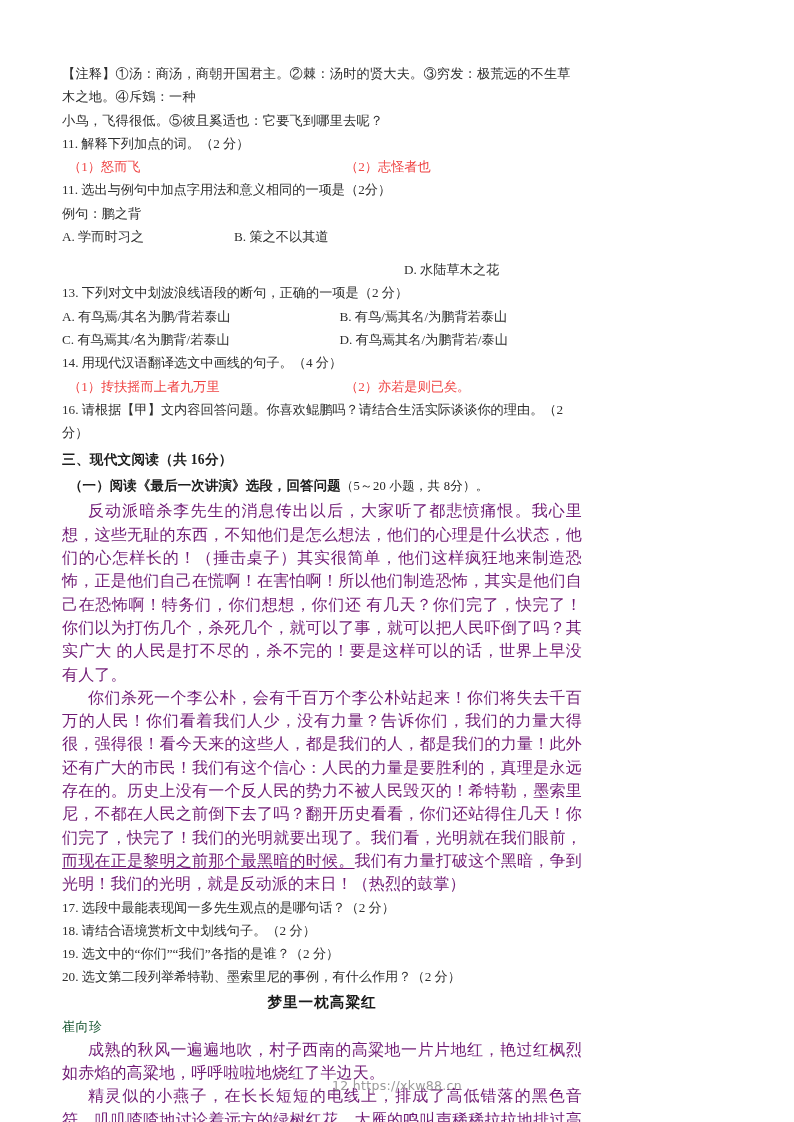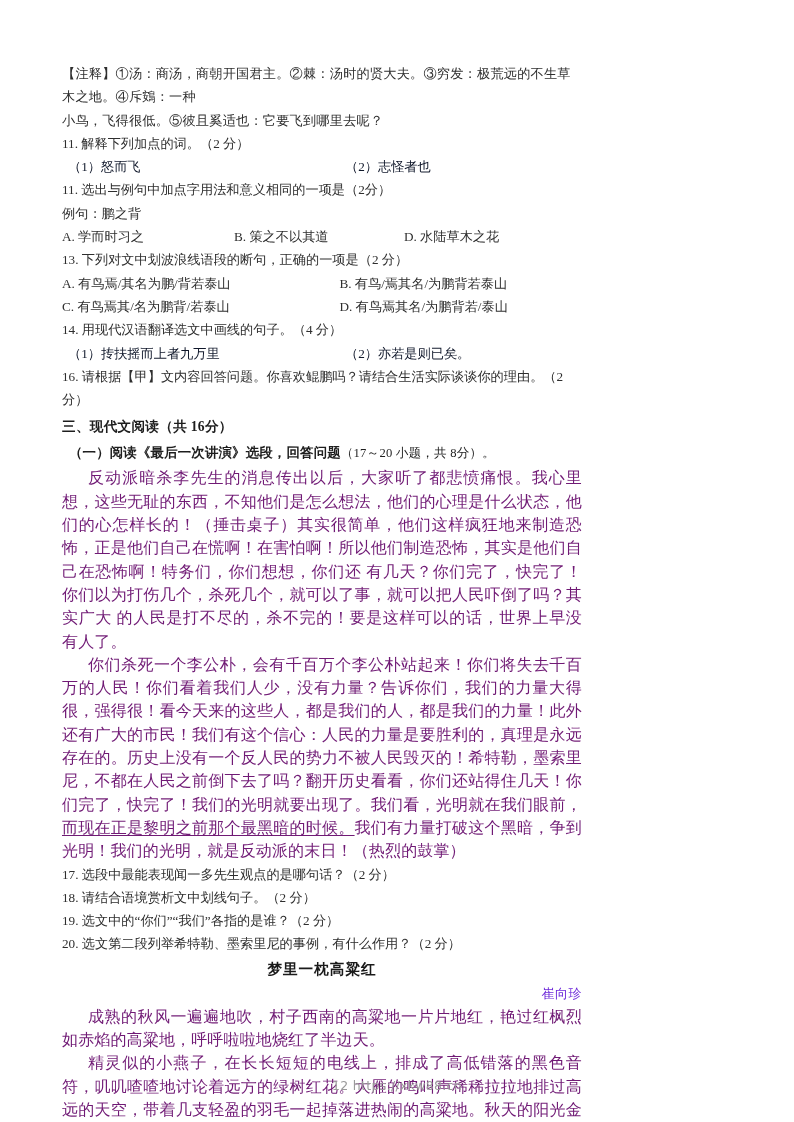--- a/index.html
+++ b/index.html
@@ -43,34 +43,34 @@
   .indent2 { text-indent: 26px; }
   .qline {
     font-size: 13.2px;
     line-height: 23.3px;
     color: #2e2e2e;
     white-space: pre-wrap;
   }
   .subitem {
     font-size: 13.2px;
     line-height: 23.3px;
-    color: #0f172a;
+    color: #ef4444;
     padding-left: 6px;
   }
   .opts4 {
     display: flex;
     font-size: 13.2px;
     line-height: 23.3px;
     color: #2e2e2e;
   }
   .opts4 > span { display: block; }
   .opt-a { width: 172px; }
   .opt-b { width: 170px; }
   .opt-c { width: 170px; }
-  .opt-d { width: 160px; }
+  .opt-d { width: 160px; margin-top: 33px; }
   .opts2 {
     display: flex;
     font-size: 13.2px;
     line-height: 23.3px;
     color: #2e2e2e;
   }
   .opts2 > span { display: block; }
   .col-left { width: 343px; }
   .col-right { width: 300px; }
   .sec-head {
@@ -92,24 +92,24 @@
   .sub-head .plain { font-weight: normal; font-size: 12.6px; }
   .passage-title {
     text-align: center;
     font-weight: bold;
     font-size: 14.6px;
     line-height: 26px;
     color: #1a1a1a;
     letter-spacing: 1px;
   }
   .passage-author {
-    text-align: right;
+    text-align: left;
     font-size: 13px;
     line-height: 23px;
-    color: #6d28d9;
+    color: #14532d;
     letter-spacing: 0.5px;
   }
   .u { text-decoration: underline; text-underline-offset: 2px; }
   .footer {
     position: absolute;
     left: 0;
     top: 1078px;
     width: 794px;
     text-align: center;
     font-family: "DejaVu Sans", "Liberation Sans", sans-serif;
@@ -154,21 +154,21 @@
   <div class="opts2">
     <span class="col-left subitem">（1）抟扶摇而上者九万里</span>
     <span class="col-right subitem">（2）亦若是则已矣。</span>
   </div>
 
   <div class="qline">16. 请根据【甲】文内容回答问题。你喜欢鲲鹏吗？请结合生活实际谈谈你的理由。（2 分）</div>
 
   <div class="sec-head">三、现代文阅读（共 16分）</div>
 
   <div class="sub-head">
-    <b>（一）阅读《最后一次讲演》选段，回答问题</b><span class="plain">（17～20 小题，共 8分）。</span>
+    <b>（一）阅读《最后一次讲演》选段，回答问题</b><span class="plain">（5～20 小题，共 8分）。</span>
   </div>
 
   <p class="para indent2">反动派暗杀李先生的消息传出以后，大家听了都悲愤痛恨。我心里想，这些无耻的东西，不知他们是怎么想法，他们的心理是什么状态，他们的心怎样长的！（捶击桌子）其实很简单，他们这样疯狂地来制造恐怖，正是他们自己在慌啊！在害怕啊！所以他们制造恐怖，其实是他们自己在恐怖啊！特务们，你们想想，你们还 有几天？你们完了，快完了！你们以为打伤几个，杀死几个，就可以了事，就可以把人民吓倒了吗？其实广大 的人民是打不尽的，杀不完的！要是这样可以的话，世界上早没有人了。</p>
 
   <p class="para indent2"><span>你们杀死一个李公朴，会有千百万个李公朴站起来！你们将失去千百万的人民！你们看着我们人少，没有力量？告诉你们，我们的力量大得很，强得很！看今天来的这些人，都是我们的人，都是我们的力量！此外还有广大的市民！我们有这个信心：人民的力量是要胜利的，真理是永远存在的。历史上没有一个反人民的势力不被人民毁灭的！希特勒，墨索里尼，不都在人民之前倒下去了吗？翻开历史看看，你们还站得住几天！你们完了，快完了！我们的光明就要出现了。我们看，光明就在我们眼前，</span><span class="u">而现在正是黎明之前那个最黑暗的时候。</span><span>我们有力量打破这个黑暗，争到光明！我们的光明，就是反动派的末日！（热烈的鼓掌）</span></p>
 
   <div class="qline">17. 选段中最能表现闻一多先生观点的是哪句话？（2 分）</div>
   <div class="qline">18. 请结合语境赏析文中划线句子。（2 分）</div>
   <div class="qline">19. 选文中的“你们”“我们”各指的是谁？（2 分）</div>
   <div class="qline">20. 选文第二段列举希特勒、墨索里尼的事例，有什么作用？（2 分）</div>

